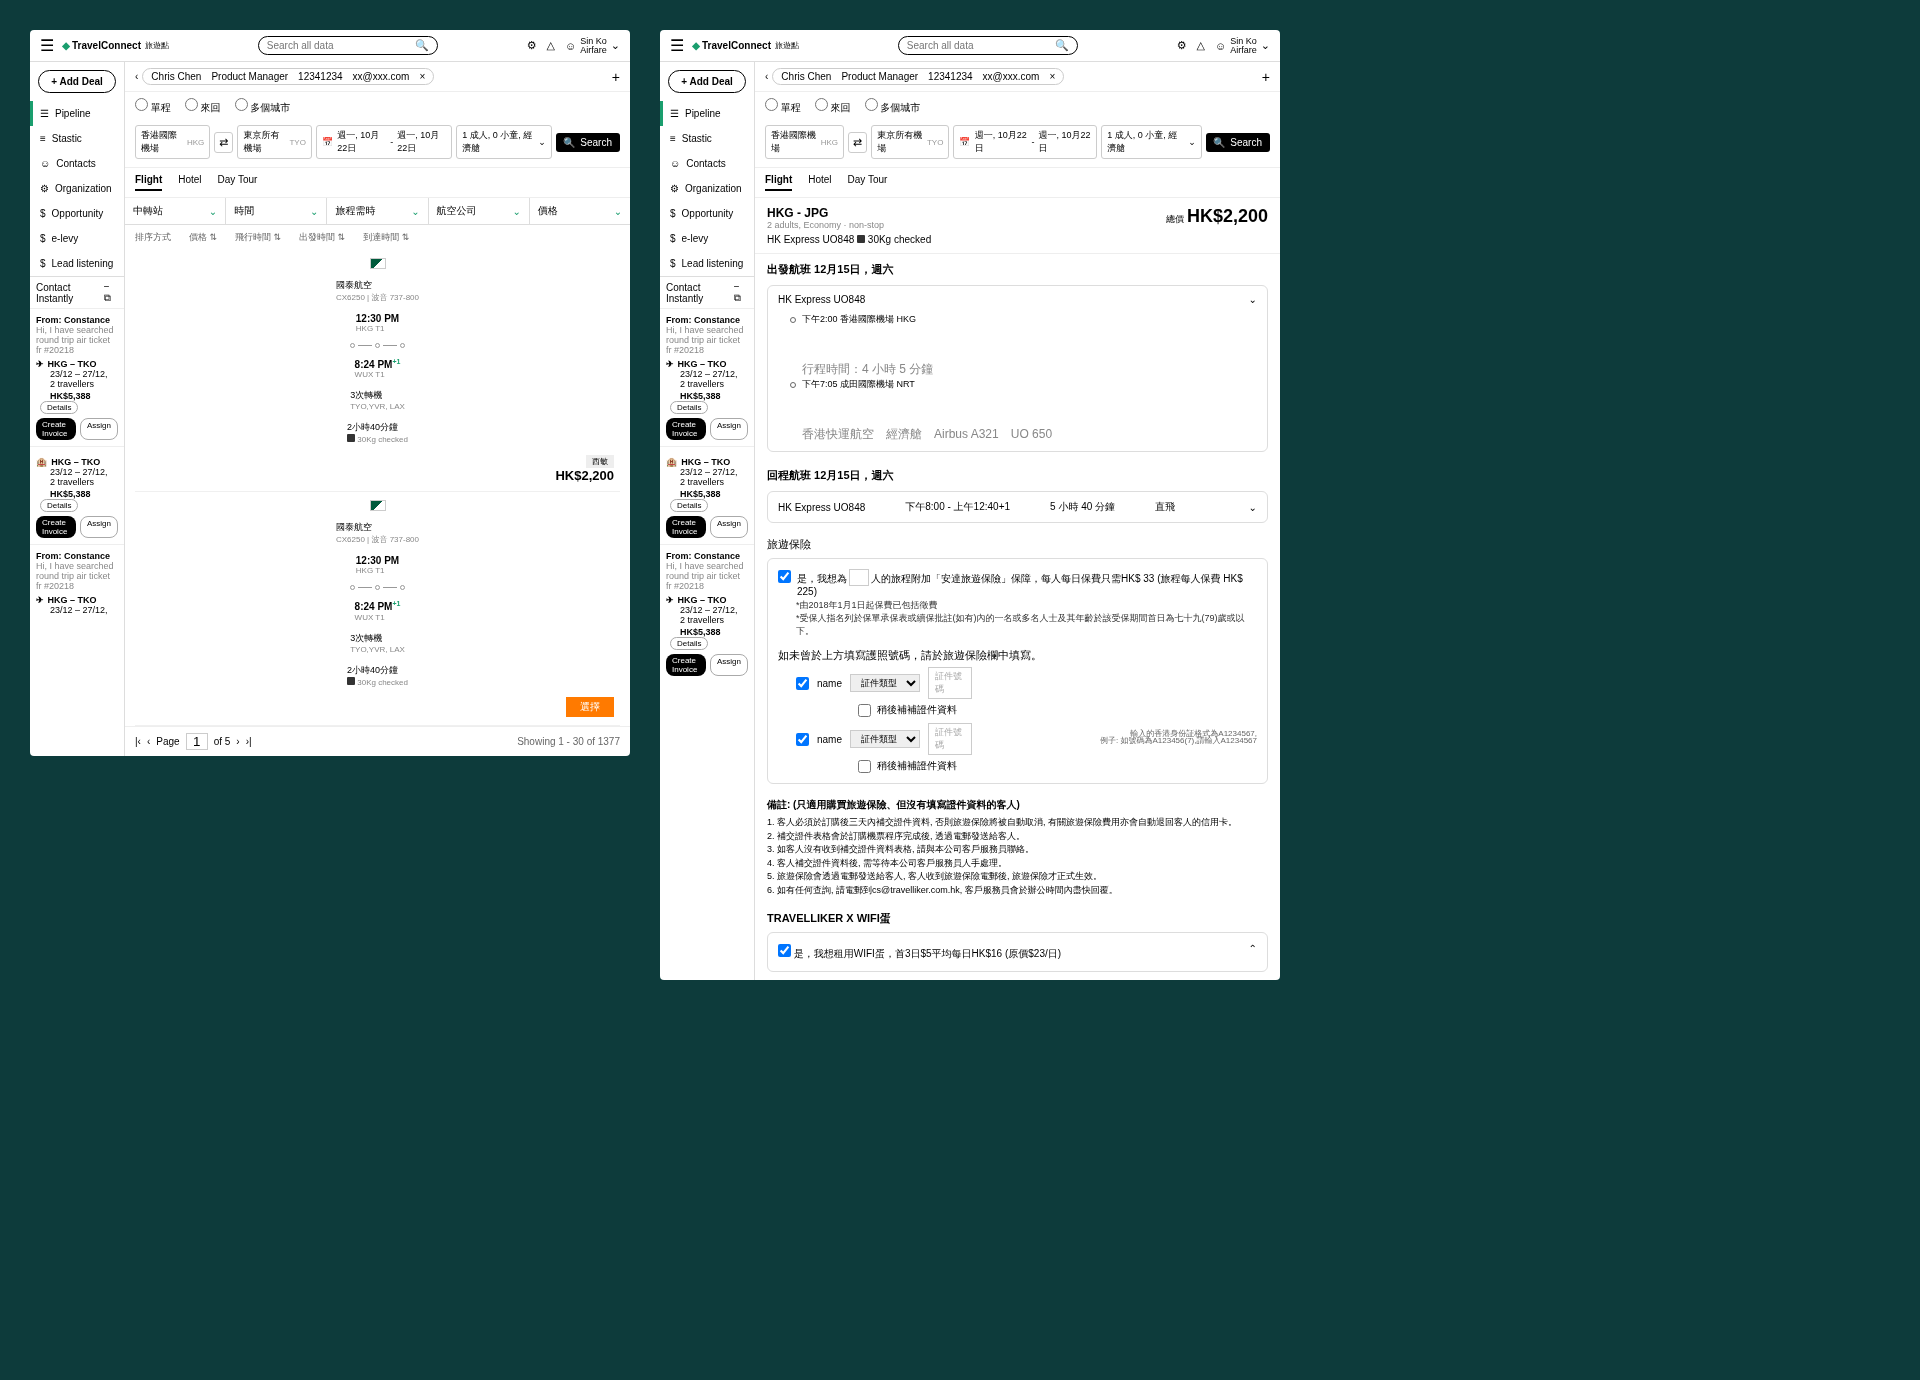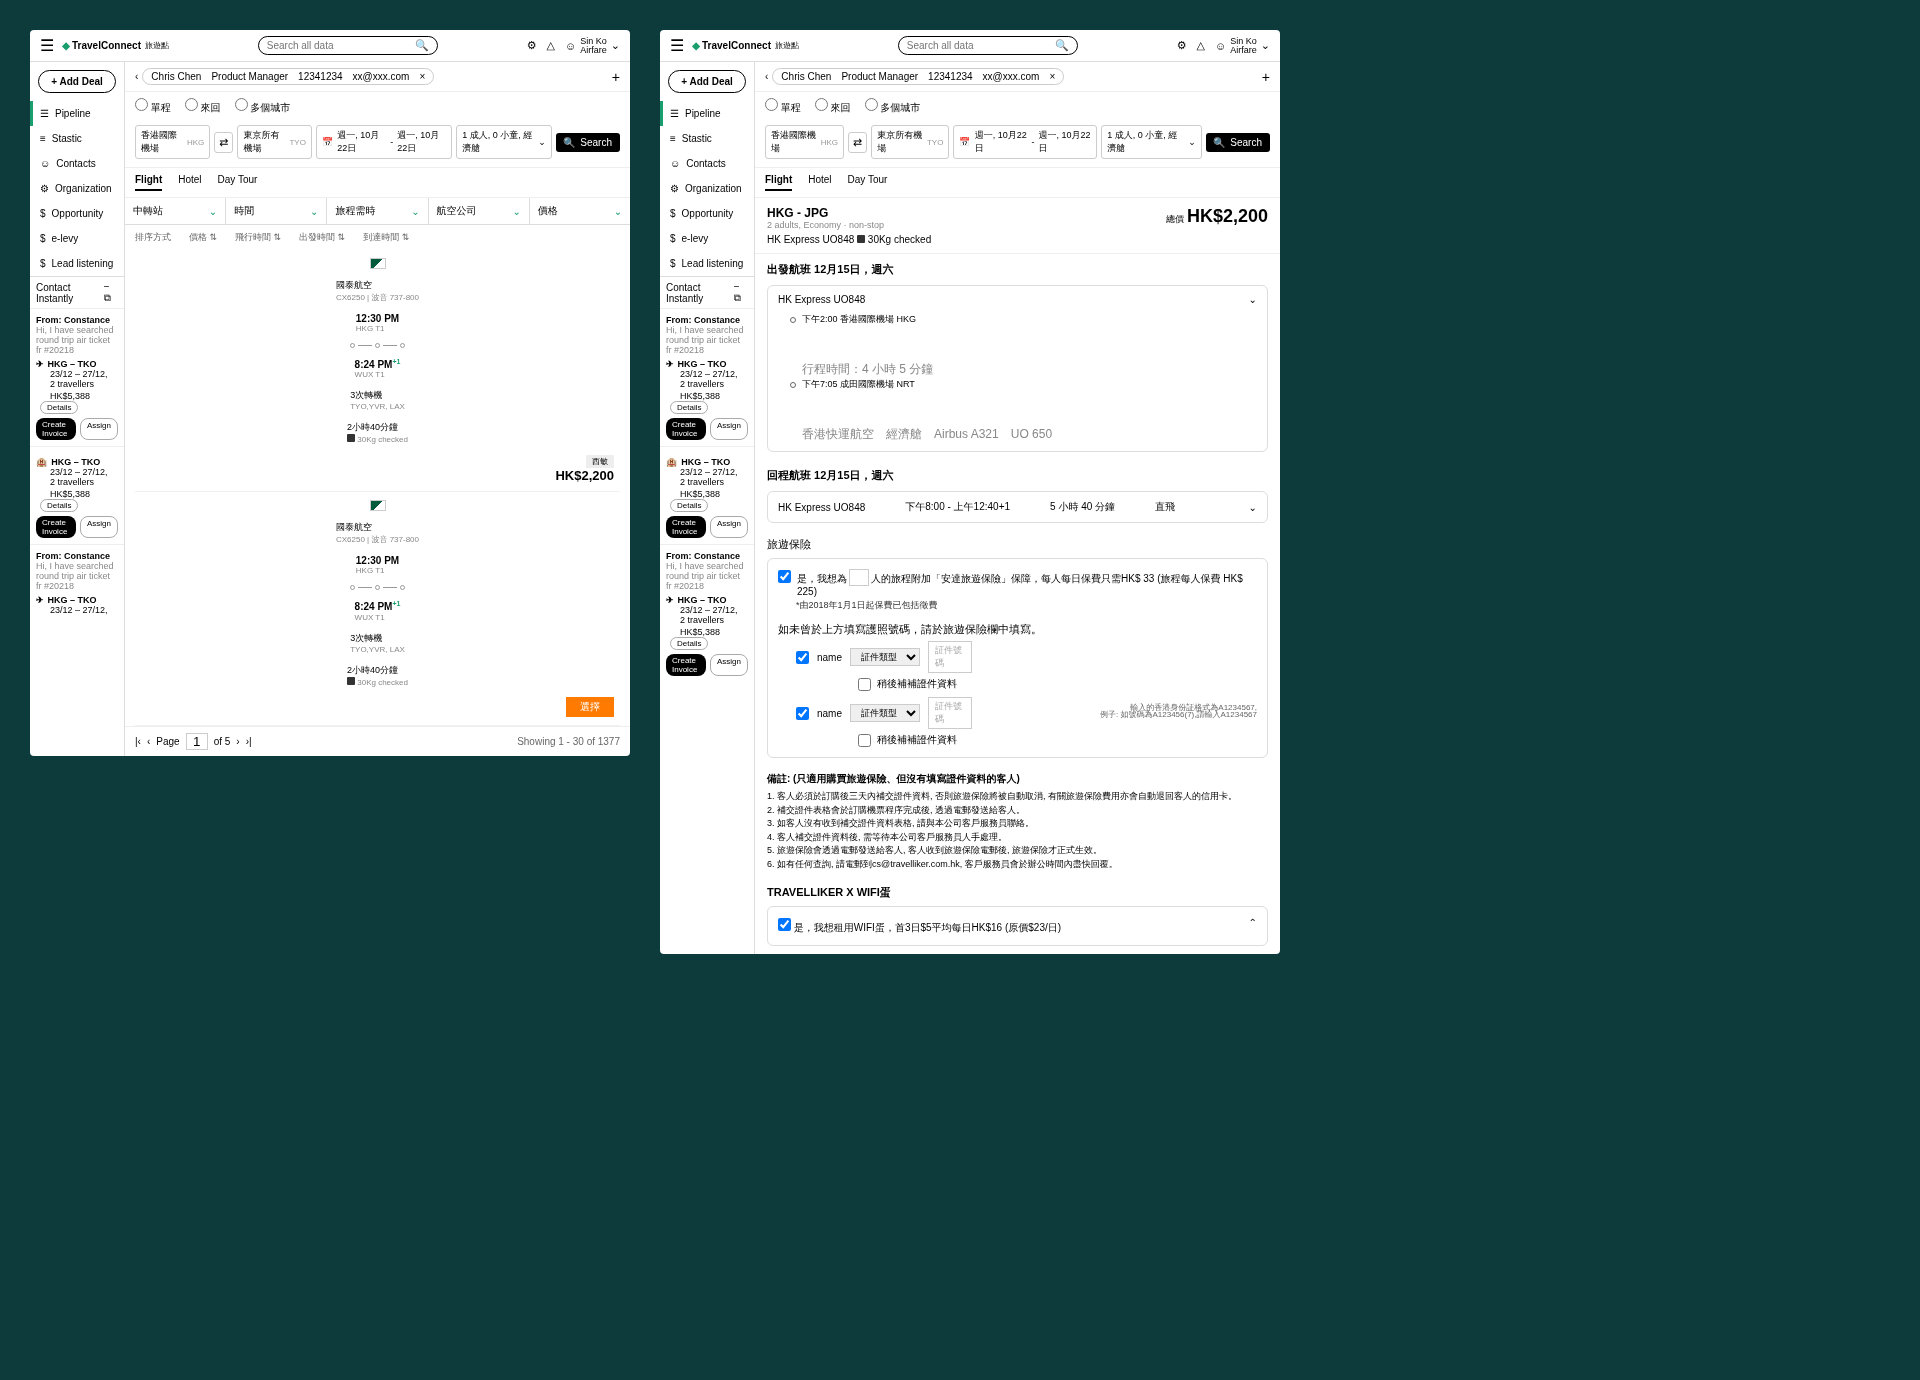--- a/index.html
+++ b/index.html
@@ -21,21 +21,21 @@
 .add-deal { margin: 8px; border: 1px solid #000; border-radius: 14px; padding: 5px 8px; text-align: center; font-weight: bold; font-size: 10px; cursor: pointer; }
 .nav { display: flex; flex-direction: column; }
 .nav-item { display: flex; align-items: center; gap: 6px; padding: 7px 10px; cursor: pointer; font-size: 10px; }
 .nav-item.active { border-left: 3px solid #1a9e6e; padding-left: 7px; }
 .contact-header { padding: 4px 6px; border-top: 1px solid #ddd; display: flex; align-items: center; justify-content: space-between; font-size: 10px; }
 .contact-card { padding: 6px; border-top: 1px solid #eee; font-size: 9px; }
 .cc-from { font-weight: bold; }
 .cc-msg { color: #888; }
 .cc-route { font-weight: bold; margin-top: 4px; display: flex; align-items: center; gap: 4px; }
 .cc-sub { margin-left: 14px; }
-.cc-price { font-weight: normal; display: inline-block; margin-top: 2px; margin-left: 14px; }
+.cc-price { font-weight: bold; display: inline-block; margin-top: 2px; margin-left: 14px; }
 .cc-details { display: inline-block; border: 1px solid #aaa; border-radius: 8px; padding: 1px 6px; margin-left: 4px; font-size: 8px; }
 .cc-actions { margin-top: 4px; display: flex; gap: 4px; }
 .cc-btn { border-radius: 8px; padding: 2px 6px; font-size: 8px; cursor: pointer; }
 .cc-btn.primary { background: #000; color: #fff; }
 .cc-btn.secondary { border: 1px solid #aaa; }
 .main { flex: 1; display: flex; flex-direction: column; min-width: 0; }
 .breadcrumb { display: flex; align-items: center; padding: 6px 10px; border-bottom: 1px solid #eee; gap: 4px; font-size: 10px; }
 .bc-chip { border: 1px solid #ccc; border-radius: 10px; padding: 2px 8px; display: flex; gap: 10px; align-items: center; }
 .plus-right { margin-left: auto; font-size: 14px; cursor: pointer; }
 .trip-type { display: flex; gap: 14px; padding: 6px 10px; font-size: 10px; }
@@ -550,20 +550,21 @@
           <span class="seg-chevron" style="margin-left:auto">⌄</span>
         </div>
       </div>
       <div class="section-label">旅遊保險</div>
       <div class="seg-card">
         <div class="check-row">
               <input type="checkbox" checked="" style="">
               <span><span>是，我想為</span><input style="width: 20px; border: 1px solid rgb(204, 204, 204); margin: 0px 2px;"><span>人的旅程附加「安達旅遊保險」保障，每人每日保費只需HK$ 33 (旅程每人保費 HK$ 225)</span></span>
             </div>
         <div class="small-note">*由2018年1月1日起保費已包括徵費</div>
+        <div class="small-note">*受保人指名列於保單承保表或續保批註(如有)內的一名或多名人士及其年齡於該受保期間首日為七十九(79)歲或以下。</div>
         <div style="margin:10px 0 4px">如未曾於上方填寫護照號碼，請於旅遊保險欄中填寫。</div>
         <div class="form-row">
           <input type="checkbox" checked="" style="">
           <span>name</span>
           <select class="form-select"><option>証件類型</option></select>
           <span class="form-input">証件號碼</span>
         </div>
         <div class="check-row" style="margin-left:80px">
               <input type="checkbox" style="">
               <span>稍後補補證件資料</span>

